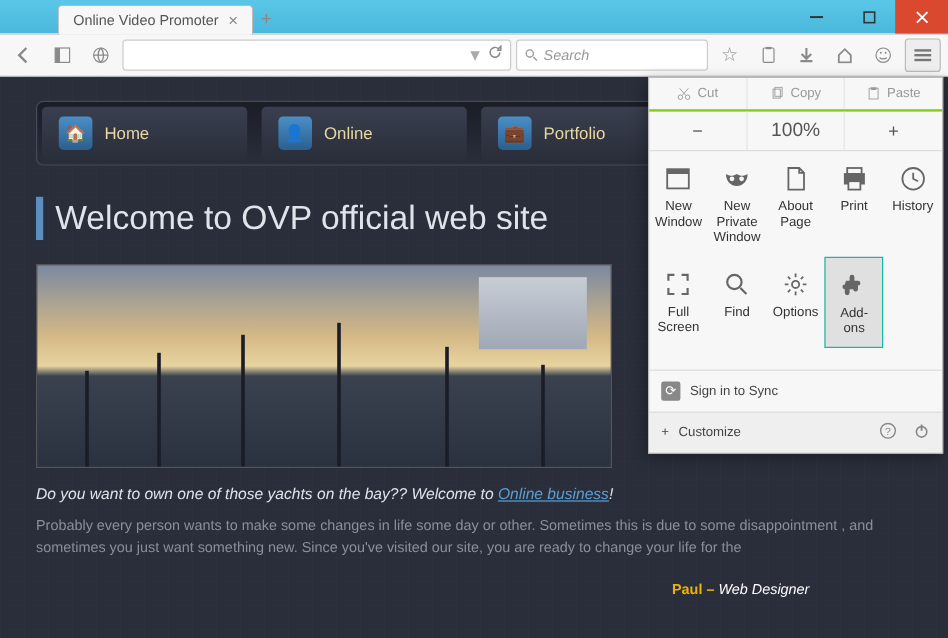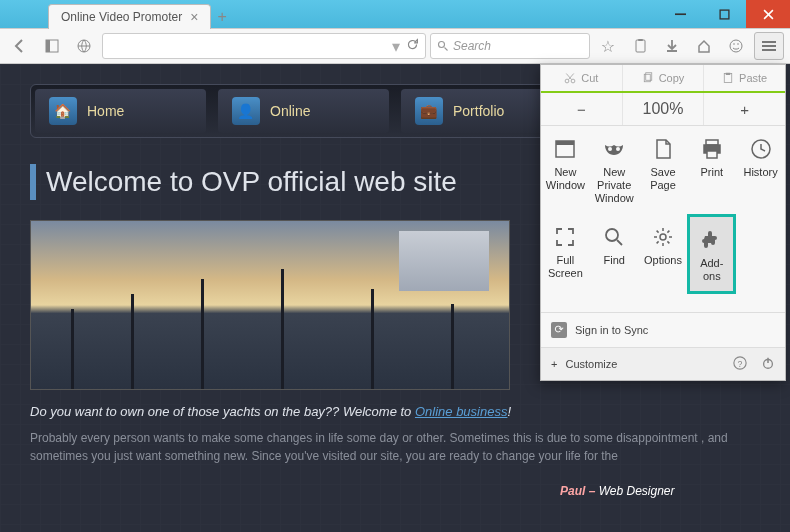--- a/index.html
+++ b/index.html
@@ -32,35 +32,35 @@
 .nav-item .icon { width: 28px; height: 28px; background: linear-gradient(#4a8fc7, #2b5f8e); border-radius: 4px; display: flex; align-items: center; justify-content: center; color: #fff; }
 .heading { margin-top: 26px; display: flex; align-items: center; gap: 10px; }
 .heading .bar { width: 6px; height: 36px; background: #5a8fc0; }
 .heading h1 { color: #dfe3ea; font-weight: 300; font-size: 28px; }
 .hero { margin-top: 20px; width: 480px; height: 170px; background: linear-gradient(to bottom, #7a8aa0 0%, #d4b886 35%, #e8d4a0 50%, #3a4250 55%, #2a3240 100%); border: 1px solid #555; position: relative; overflow: hidden; }
 .hero .post { position: absolute; bottom: 0; width: 3px; background: #1a1d26; }
 .caption { margin-top: 14px; color: #dfe3ea; font-size: 13px; font-style: italic; }
 .caption a { color: #5a9fd6; text-decoration: underline; }
 .body-text { margin-top: 10px; color: #8a8f9a; font-size: 12px; line-height: 1.5; }
 .sig { position: absolute; left: 560px; top: 420px; font-size: 12px; }
-.sig .name { color: #fca5a5; font-style: italic; font-weight: bold; }
+.sig .name { color: #eab308; font-weight: bold; }
 .sig .role { color: #ffffff; font-style: italic; }
 
 
 .menu-panel { position: absolute; top: 64px; right: 4px; width: 246px; background: #f7f7f7; border: 1px solid #bbb; box-shadow: -2px 4px 12px rgba(0,0,0,.35); z-index: 100; font-size: 11px; color: #444; }
 .edit-row { display: flex; border-bottom: 2px solid #84cc16; }
 .edit-cell { flex: 1; display: flex; align-items: center; justify-content: center; gap: 5px; padding: 7px 4px; color: #999; border-right: 1px solid #e5e5e5; }
 .edit-cell:last-child { border-right: none; }
 .zoom-row { display: flex; border-bottom: 1px solid #ddd; }
 .zoom-cell { flex: 1; display: flex; align-items: center; justify-content: center; padding: 7px 4px; color: #555; border-right: 1px solid #e5e5e5; font-size: 15px; }
 .zoom-cell:last-child { border-right: none; }
 .zoom-cell.mid { font-size: 16px; }
 .grid3 { display: grid; grid-template-columns: repeat(5, 1fr); }
 .grid-item { padding: 10px 4px 8px; display: flex; flex-direction: column; align-items: center; gap: 4px; text-align: center; line-height: 1.2; color: #333; }
-.grid-item.highlight { background: #e0e0e0; border: 3px solid #14b8a6; }
+.grid-item.highlight { background: #e0e0e0; border: 1px solid #14b8a6; }
 .grid-item .gicon { width: 26px; height: 26px; display: flex; align-items: center; justify-content: center; color: #666; }
 .grid-item .gicon svg { width: 24px; height: 24px; }
 .panel-row { display: flex; align-items: center; gap: 8px; padding: 9px 10px; border-top: 1px solid #ddd; color: #444; }
 .panel-row .ricon { width: 16px; height: 16px; background: #888; border-radius: 2px; display: flex; align-items: center; justify-content: center; color: #fff; font-size: 11px; }
 .panel-footer { display: flex; align-items: center; justify-content: space-between; padding: 8px 10px; border-top: 1px solid #ddd; background: #efefef; }
 .panel-footer .left { display: flex; align-items: center; gap: 8px; }
 .panel-footer .right { display: flex; align-items: center; gap: 14px; color: #888; }
 
 svg { fill: currentColor; }
 </style>
@@ -253,21 +253,21 @@
         </div>
         <span>New Private Window</span>
       </div>
     <div class="grid-item">
         <div class="gicon">
           <svg viewBox="0 0 24 24">
             <path d="M6 3h9l4 4v14H6z" fill="none" stroke="currentColor" stroke-width="1.5"></path>
             <path d="M15 3v4h4" fill="none" stroke="currentColor" stroke-width="1.5"></path>
           </svg>
         </div>
-        <span>Save Page</span>
+        <span>About Page</span>
       </div>
     <div class="grid-item">
         <div class="gicon">
           <svg viewBox="0 0 24 24">
             <rect x="6" y="3" width="12" height="5" fill="none" stroke="currentColor" stroke-width="1.5"></rect>
             <rect x="4" y="8" width="16" height="8" stroke="currentColor" stroke-width="1.5" fill="currentColor"></rect>
             <rect x="7" y="14" width="10" height="7" fill="#f7f7f7" stroke="currentColor" stroke-width="1.5"></rect>
           </svg>
         </div>
         <span>Print</span>

